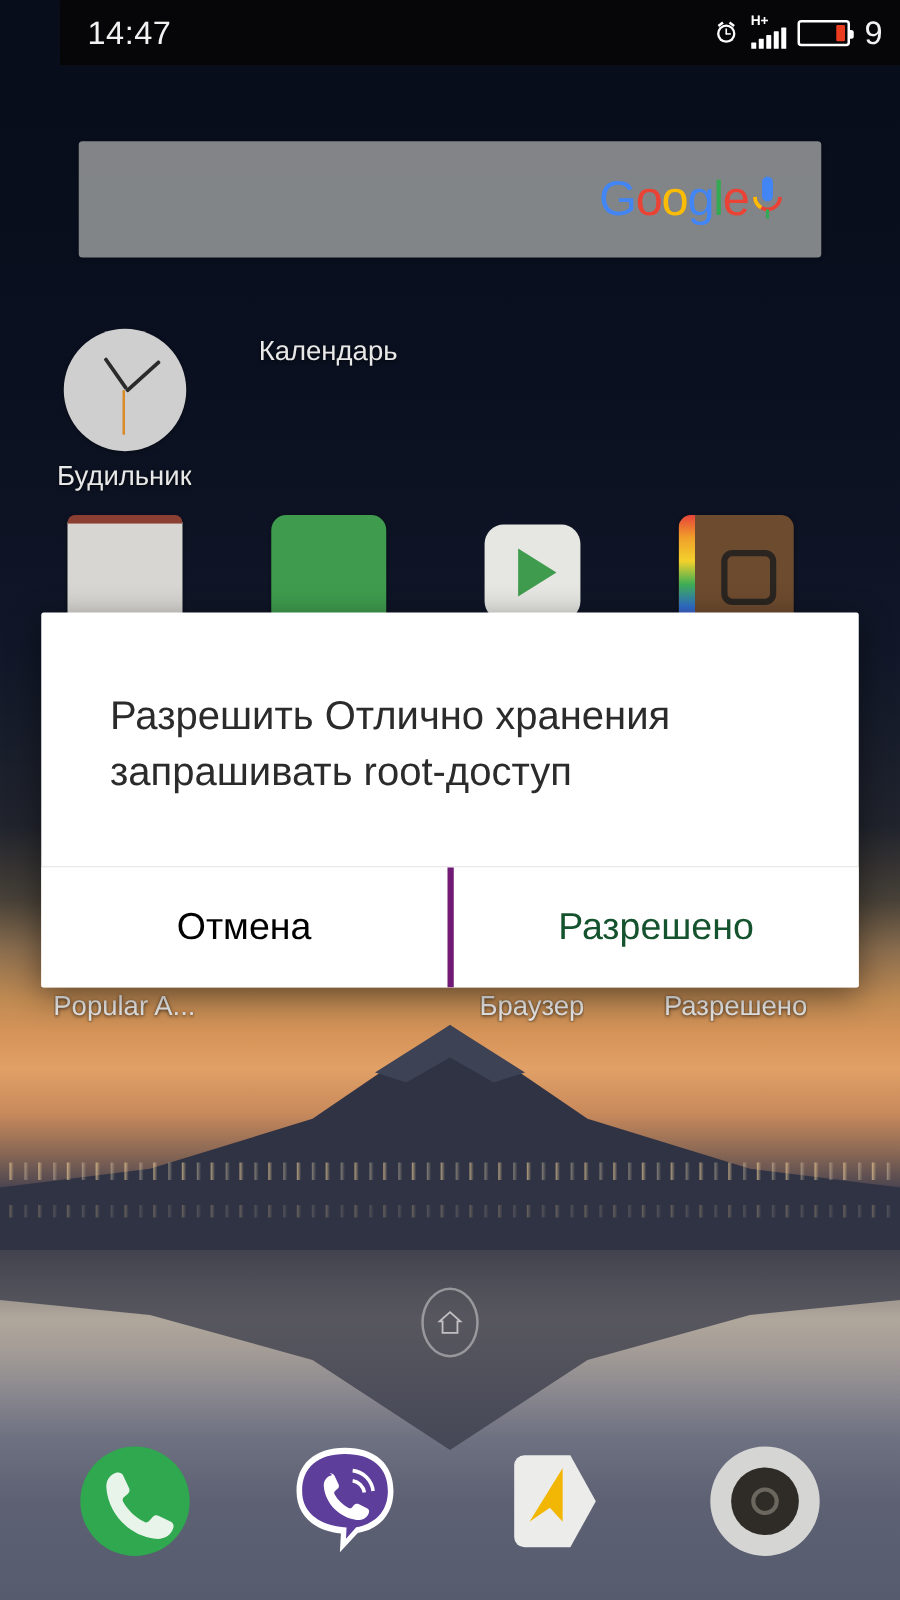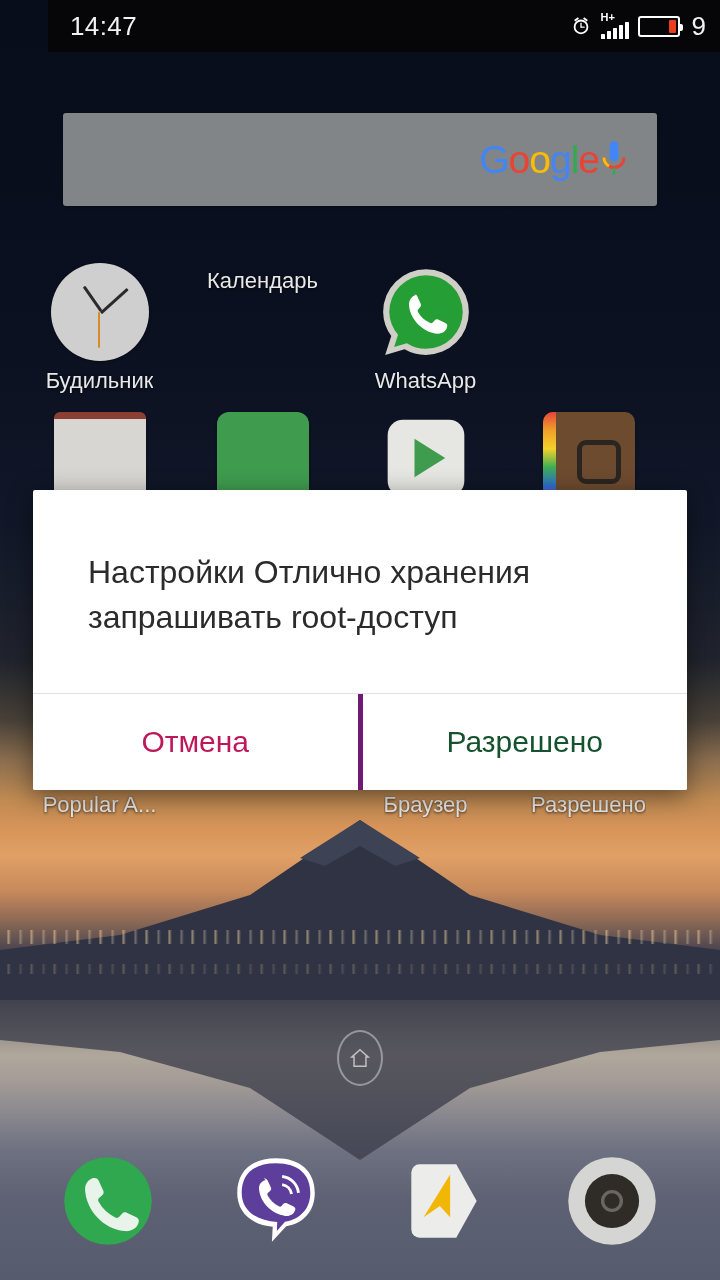--- a/index.html
+++ b/index.html
@@ -269,21 +269,21 @@
     height:97px;
   }
   .dlg-btn {
     flex:1;
     display:flex; align-items:center; justify-content:center;
     font-size:30px;
     background:#fff;
     cursor:pointer;
     user-select:none;
   }
-  .dlg-btn.cancel { color:#be185d; }
+  .dlg-btn.cancel { color:#000000; }
   .dlg-btn.allow  { color:#14532d; border-left:5px solid #701a75; }
 </style>
 </head>
 <body>
 
 <div id="screen">
 
   <div class="wallpaper"></div>
 
   <div class="mountain">
@@ -357,30 +357,20 @@
             <div class="hand h-sec"></div>
           </div>
         </div>
         <div class="lbl">Будильник</div>
       </div>
 
       <div class="cell">
         <div class="lbl">Календарь</div>
       </div>
 
-      <div class="cell">
-        <div class="ic-box">
-          <svg class="wa-ic" viewBox="0 0 48 48">
-            <path d="M24 3 A21 21 0 0 1 24 45 A20.8 20.8 0 0 1 13.5 42.2 L4 45 L7 35.8 A20.8 20.8 0 0 1 3 24 A21 21 0 0 1 24 3 Z" fill="#cfcfc8"></path>
-            <path d="M24 6 A18 18 0 0 1 24 42 A17.8 17.8 0 0 1 14.6 39.3 L8.4 41.1 L10.3 35.1 A17.8 17.8 0 0 1 6 24 A18 18 0 0 1 24 6 Z" fill="#259e35"></path>
-            <path d="M18.2 15.5 c.6-.1 1.2 0 1.6.9 l1.6 3.6 c.3.7 .1 1.2-.3 1.7 l-.9 1 c-.3.4-.4.8-.1 1.3 1.3 2.4 3.3 4.2 5.8 5.3 .6.3 1 .2 1.4-.2 l1-1.1 c.5-.5 1-.6 1.6-.3 l3.6 1.7 c.8.4 1 .9.9 1.6 -.3 2.3-2.3 3.7-4.7 3.6 -7.1-.4-13.5-7-14-13.8 -.2-2.4 1.2-4.6 3.5-5.3 Z" fill="#ffffff"></path>
-          </svg>
-        </div>
-        <div class="lbl">WhatsApp</div>
-      </div>
     </div>
 
     <div class="row" style="margin-bottom:18px;">
       <div class="cell">
         <div class="ic-box">
             <div class="cardbox"></div>
           </div>
         <div class="lbl"></div>
       </div>
       <div class="cell">
@@ -499,21 +489,21 @@
         <circle cx="24" cy="24" r="21" fill="#d5d5d3"></circle>
         <circle cx="24" cy="24" r="13" fill="#2f2b26"></circle>
         <circle cx="24" cy="24" r="4.5" fill="none" stroke="#6b675f" stroke-width="1.6"></circle>
       </svg>
     </div>
   </div>
 
   <div class="scrim"></div>
   <div class="dialog">
     <div class="dlg-body">
-      <div class="dlg-msg">Настройки Отлично хранения запрашивать root-доступ</div>
+      <div class="dlg-msg">Разрешить Отлично хранения запрашивать root-доступ</div>
     </div>
     <div class="dlg-actions">
       <div class="dlg-btn cancel">Отмена</div>
       <div class="dlg-btn allow">Разрешено</div>
     </div>
   </div>
 
 </div>
 
 </body></html>

